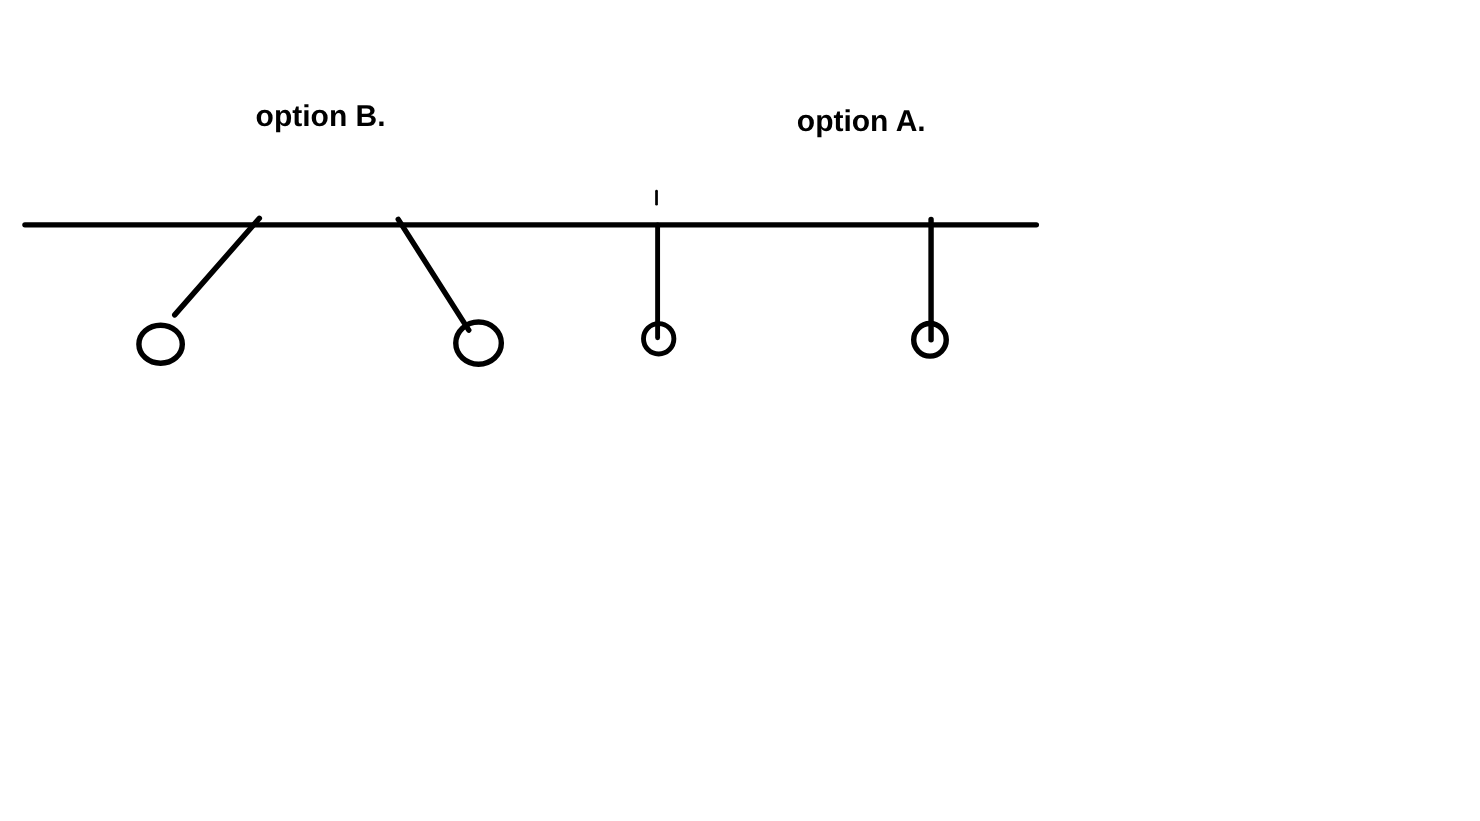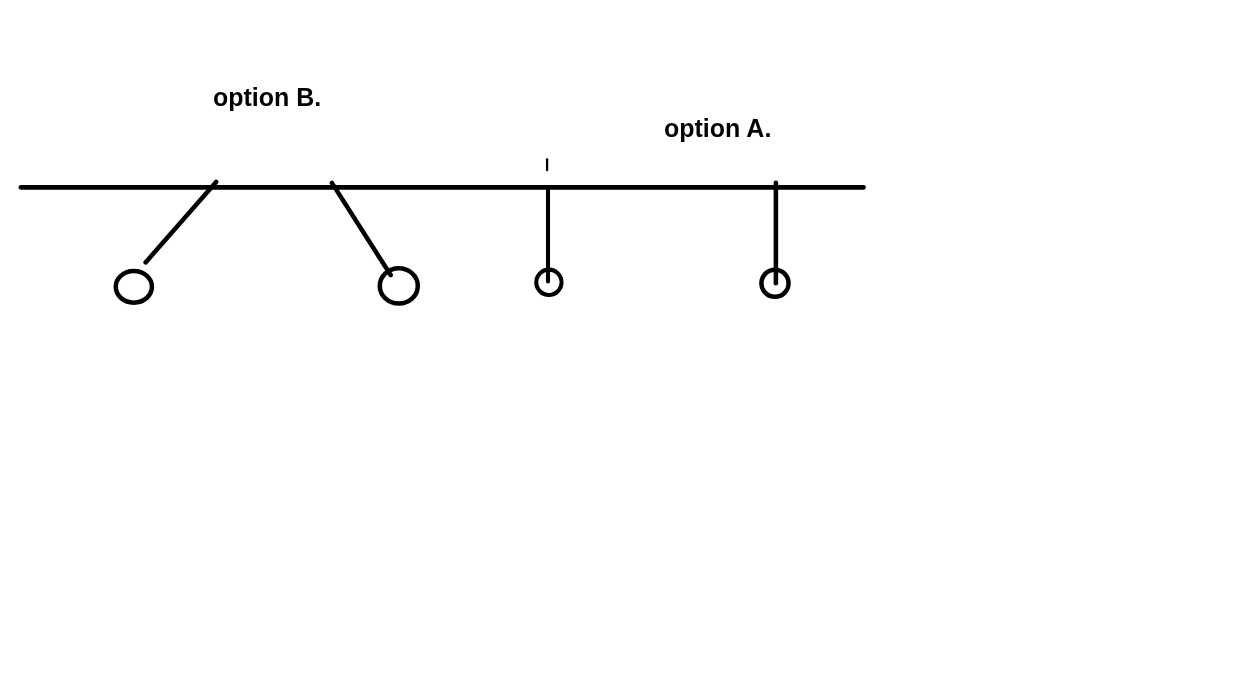--- a/index.html
+++ b/index.html
@@ -39,14 +39,14 @@
       <line x1="239" y1="165" x2="161" y2="254" stroke="#000000" stroke-width="5" stroke-linecap="round"></line>
       <ellipse cx="148" cy="281" rx="20" ry="17.5" fill="none" stroke="#000000" stroke-width="5"></ellipse>
       <line x1="367" y1="166" x2="432" y2="268" stroke="#000000" stroke-width="5" stroke-linecap="round"></line>
       <ellipse cx="441" cy="280" rx="21" ry="19.5" fill="none" stroke="#000000" stroke-width="5"></ellipse>
       <line x1="606" y1="171" x2="606" y2="275" stroke="#000000" stroke-width="4.5" stroke-linecap="round"></line>
       <ellipse cx="607" cy="276" rx="14" ry="14" fill="none" stroke="#000000" stroke-width="4.5"></ellipse>
       <line x1="858" y1="166" x2="858" y2="277" stroke="#000000" stroke-width="5" stroke-linecap="round"></line>
       <ellipse cx="857" cy="277" rx="15" ry="15" fill="none" stroke="#000000" stroke-width="5"></ellipse>
     </svg>
   <div class="diagram-label" id="label-option-b" style="left: 213px; top: 85px; color: rgb(0, 0, 0);">option B.</div>
-  <div class="diagram-label" id="label-option-a" style="left: 664px; top: 89px; color: rgb(0, 0, 0); margin-top: 27px;">option A.</div>
+  <div class="diagram-label" id="label-option-a" style="left: 664px; top: 89px; color: rgb(0, 0, 0);">option A.</div>
 </div>
 
 </body></html>

